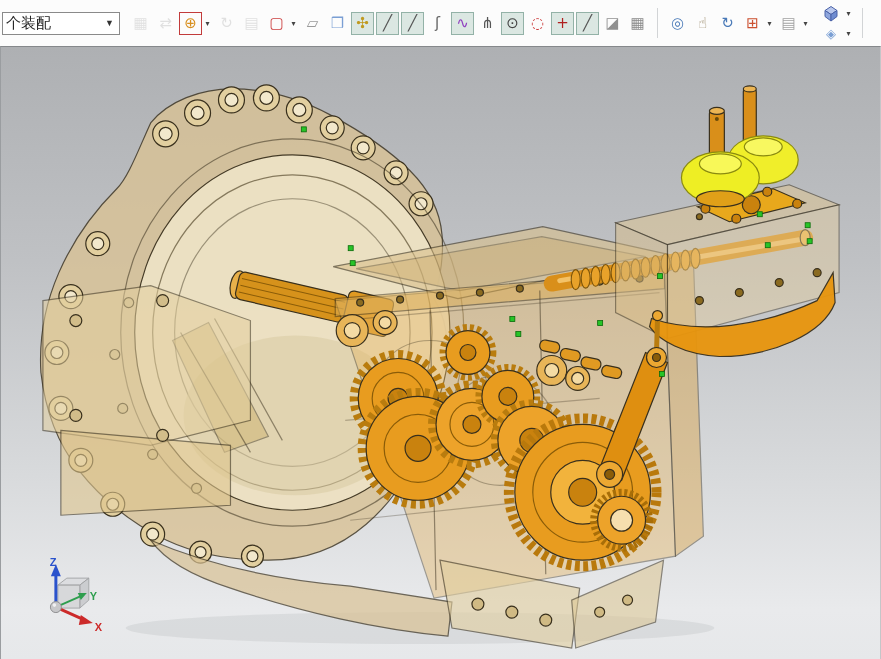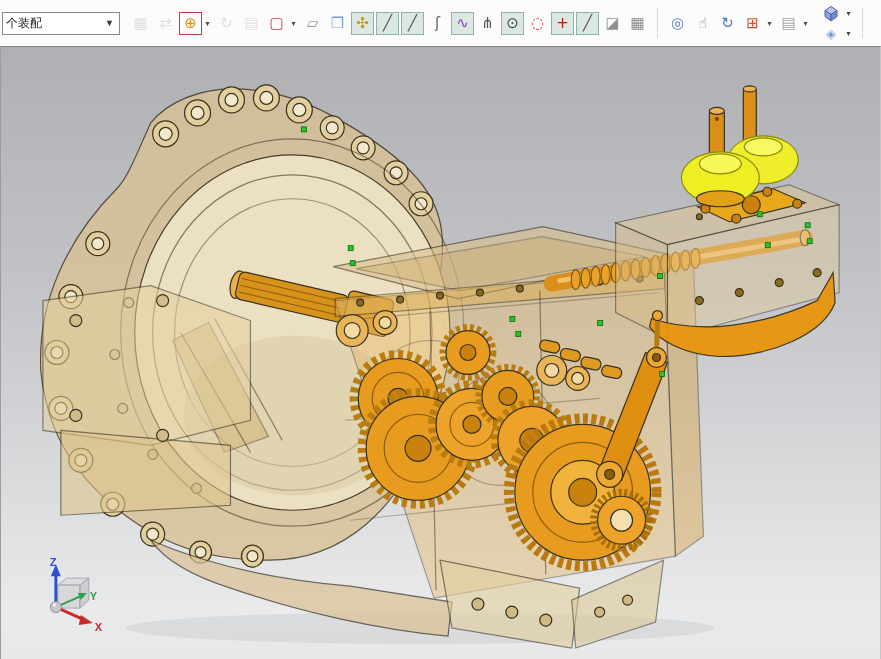--- a/index.html
+++ b/index.html
@@ -2,21 +2,21 @@
 <html style="--c-housing: #d9c295; --c-interior: #eee3c6; --c-case: #e5b664; --c-gear: #e89c1f; --c-solid: #e8950d; --c-yellow: #f0ee2a; --c-edge: #39301d; --c-marker: #27c427;"><head>
 <meta charset="utf-8">
 <style>
   html,body{margin:0;padding:0;width:881px;height:659px;overflow:hidden;
     font-family:"Liberation Sans","DejaVu Sans",sans-serif;background:#fbfbfb;}
   
   .toolbar{position:absolute;top:0;left:0;width:881px;height:46px;background:#fcfcfc;
     display:flex;align-items:center;box-sizing:border-box;padding-left:2px;}
   .combo{width:116px;height:21px;border:1px solid #8a8a8a;background:#fff;display:flex;
     align-items:center;justify-content:space-between;margin-right:8px;flex:none;}
-  .combo .val{font-size:12px;color:#222;padding-left:3px;white-space:nowrap;overflow:hidden;}
+  .combo .val{font-size:15px;color:#222;padding-left:3px;white-space:nowrap;overflow:hidden;}
   .combo .arrow{font-size:9px;color:#333;padding:0 5px;}
   .titems{display:flex;align-items:center;height:46px;}
   .tbtn{width:23px;height:23px;margin:0 1px;display:flex;align-items:center;justify-content:center;
     border:1px solid transparent;box-sizing:border-box;flex:none;cursor:default;}
   .tbtn .glyph{font-family:"DejaVu Sans",sans-serif;font-size:15px;line-height:1;}
   .tbtn.checked{background:#dbe7e2;border-color:#93b2a7;}
   .tbtn.alert{border-color:#c23b3b;}
   .tbtn.disabled{opacity:.38;filter:grayscale(1);}
   .tcaret{font-size:8px;color:#444;width:9px;text-align:center;margin-right:2px;flex:none;}
   .tsep{width:1px;height:30px;background:#d2d4d6;margin:0 7px;flex:none;}

